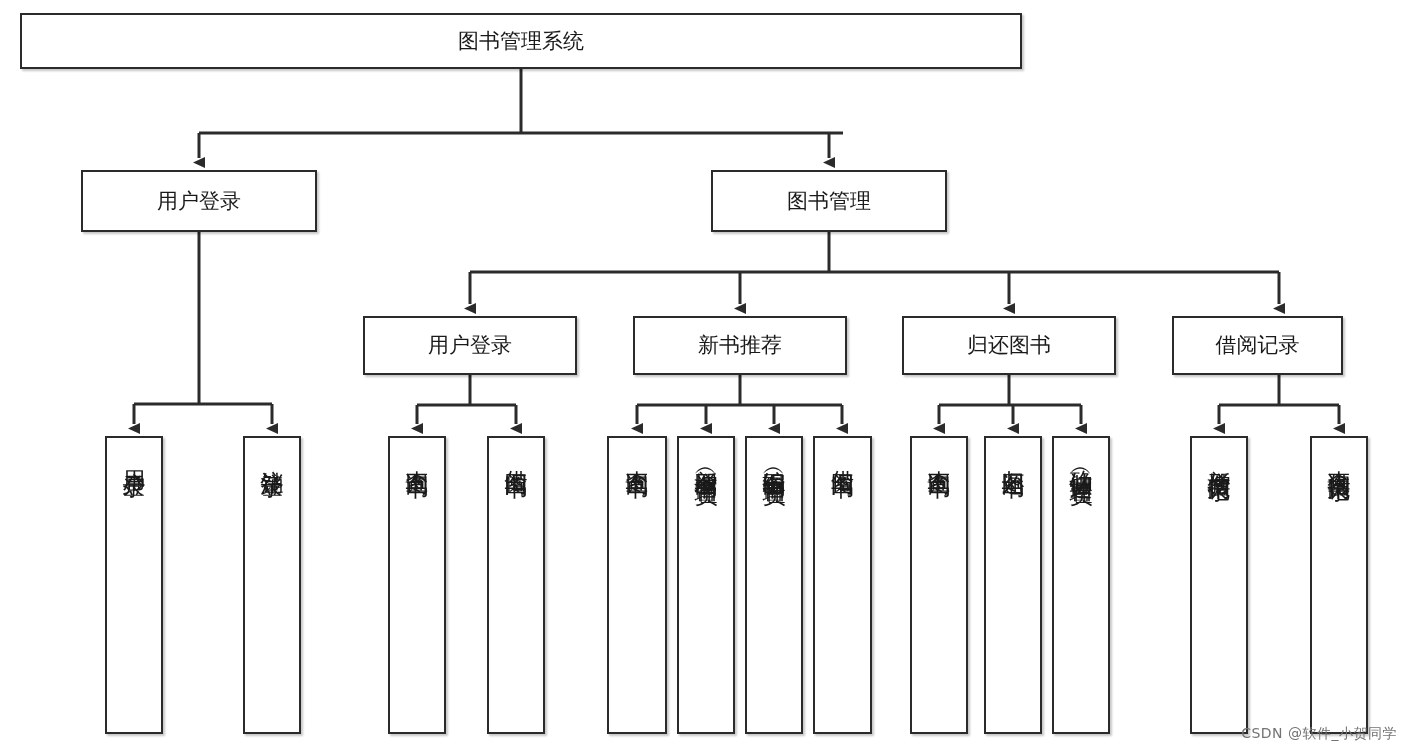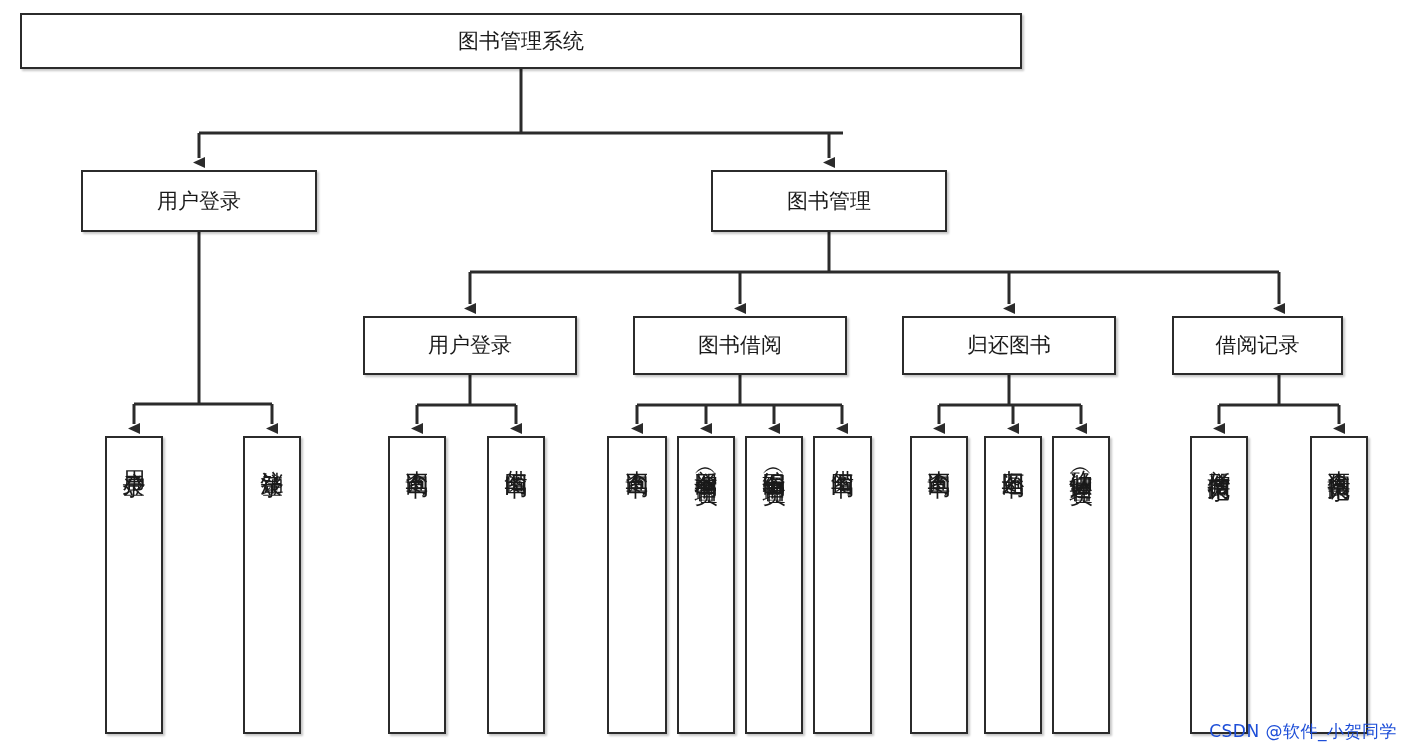--- a/index.html
+++ b/index.html
@@ -53,22 +53,22 @@
     writing-mode: vertical-rl;
     text-orientation: upright;
     font-size: 23px;
     letter-spacing: 2px;
     line-height: 1;
   }
   #watermark {
     position: absolute;
     right: 8px;
     bottom: 4px;
-    font-size: 17px;
-    color: #1d4ed8;
+    font-size: 14px;
+    color: #737373;
     letter-spacing: 0.5px;
     white-space: nowrap;
     pointer-events: none;
   }
 </style>
 </head>
 <body>
 
 <div id="diagram-root">
 
@@ -130,21 +130,21 @@
     <span class="label">用户登录</span>
   </div>
   <div class="node horizontal" style="left: 711px; top: 170px; width: 236px; height: 62px;">
     <span class="label">图书管理</span>
   </div>
 
   <div class="node horizontal" style="left: 363px; top: 316px; width: 214px; height: 59px;">
     <span class="label">用户登录</span>
   </div>
   <div class="node horizontal" style="left: 633px; top: 316px; width: 214px; height: 59px;">
-    <span class="label">图书借阅</span>
+    <span class="label">新书推荐</span>
   </div>
   <div class="node horizontal" style="left: 902px; top: 316px; width: 214px; height: 59px;">
     <span class="label">归还图书</span>
   </div>
   <div class="node horizontal" style="left: 1172px; top: 316px; width: 171px; height: 59px;">
     <span class="label">借阅记录</span>
   </div>
 
   <div class="node vertical" style="left: 105px; top: 436px; width: 58px; height: 298px;">
     <span class="label">用户登录</span>

